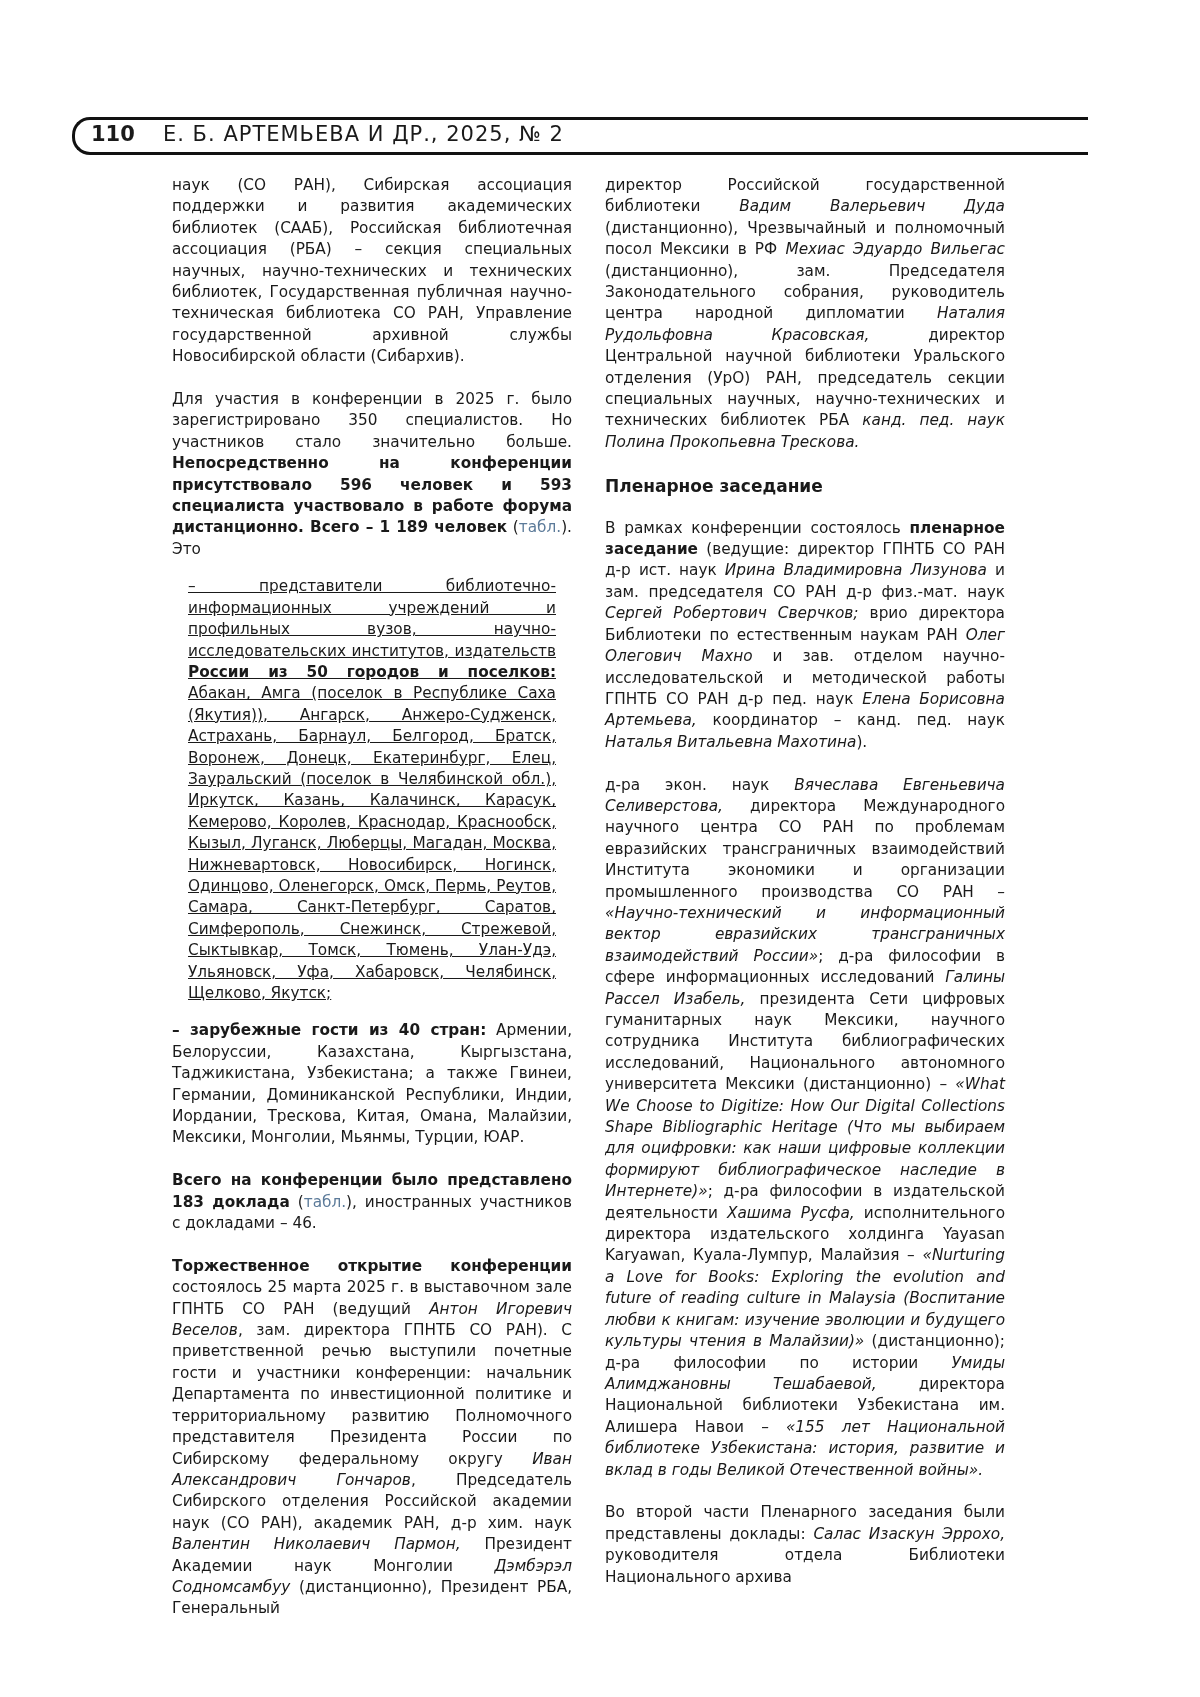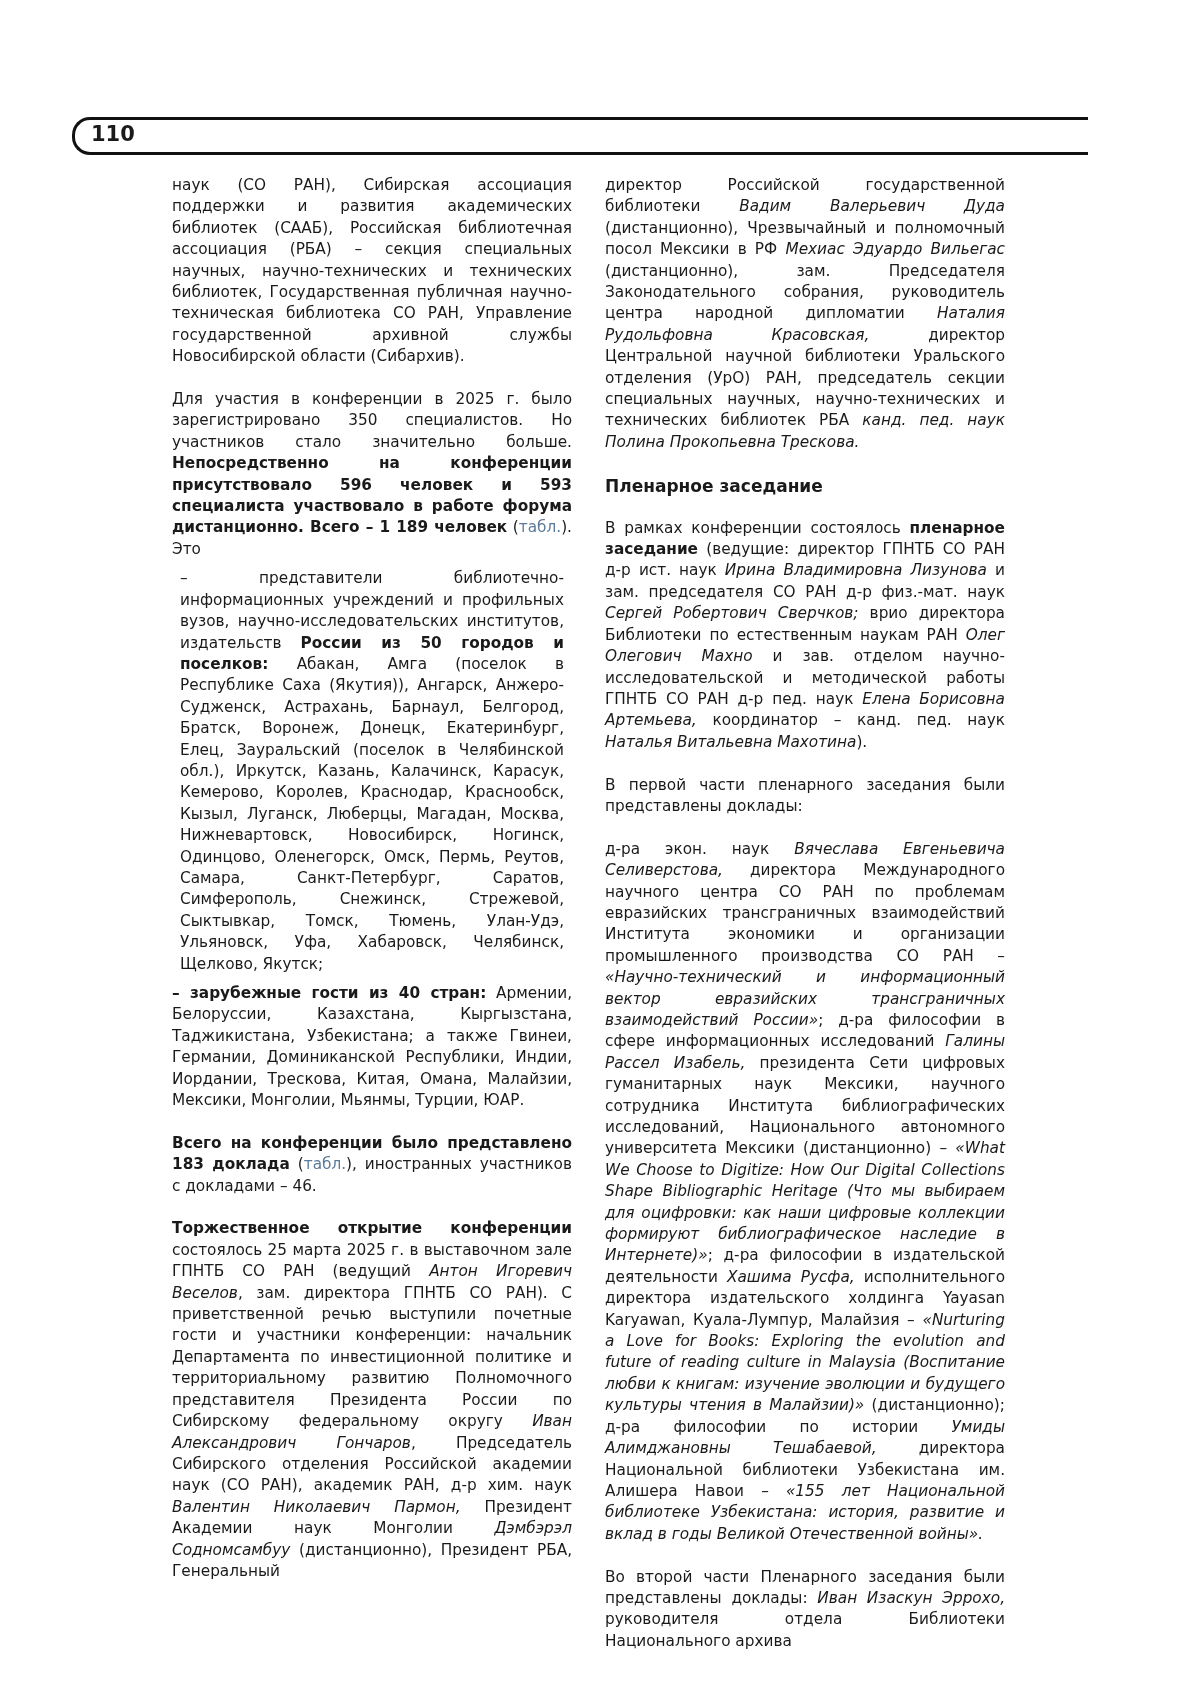--- a/index.html
+++ b/index.html
@@ -14,27 +14,28 @@
                            font-family: "DejaVu Sans", sans-serif; }
   .col { position: absolute; top: 175px; font-size: 15.3px; line-height: 21.4px; }
   .col.left { left: 172px; width: 400px; }
   .col.right { left: 605px; width: 400px; }
   p { margin: 0 0 21.4px 0; text-align: justify; }
   .tight { margin-bottom: 1px; }
   h2 { font-size: 17px; font-weight: bold; margin: 21px 0 21px 0; line-height: 22px; }
   .link { color: #5b7a99; }
   i { font-style: italic; }
   b { font-weight: bold; }
-  .dash-item { margin: 8px; text-align: justify; }
+  .dash-item { margin: 16px; text-align: justify; text-decoration: underline; }
 </style>
 </head>
 <body>
 
 <div class="header">
   <span class="page-num">110</span>
+  <span class="running-title">Е. Б. АРТЕМЬЕВА И ДР., 2025, № 2</span>
 </div>
 
 <div class="col left">
   <p>наук (СО РАН), Сибирская ассоциация поддержки и развития академических библиотек (СААБ), Российская библиотечная ассоциация (РБА) – секция специальных научных, научно-технических и технических библиотек, Государственная публичная научно-техническая библиотека СО РАН, Управление государственной архивной службы Новосибирской области (Сибархив).</p>
 
 
   <p class="tight"><span>Для участия в конференции в 2025 г. было зарегистрировано 350 специалистов. Но участников стало значительно больше. </span><b>Непосредственно на конференции присутствовало 596 человек и 593 специалиста участвовало в работе форума дистанционно. Всего – 1 189 человек</b><span> (</span><span class="link">табл.</span><span>). Это</span></p>
 
   <p class="dash-item"><span>– представители библиотечно-информационных учреждений и профильных вузов, научно-исследовательских институтов, издательств </span><b>России из 50 городов и поселков:</b><span> Абакан, Амга (поселок в Республике Саха (Якутия)), Ангарск, Анжеро-Судженск, Астрахань, Барнаул, Белгород, Братск, Воронеж, Донецк, Екатеринбург, Елец, Зауральский (поселок в Челябинской обл.), Иркутск, Казань, Калачинск, Карасук, Кемерово, Королев, Краснодар, Краснообск, Кызыл, Луганск, Люберцы, Магадан, Москва, Нижневартовск, Новосибирск, Ногинск, Одинцово, Оленегорск, Омск, Пермь, Реутов, Самара, Санкт-Петербург, Саратов, Симферополь, Снежинск, Стрежевой, Сыктывкар, Томск, Тюмень, Улан-Удэ, Ульяновск, Уфа, Хабаровск, Челябинск, Щелково, Якутск;</span></p>
 
@@ -45,18 +46,17 @@
   <p><b>Торжественное открытие конференции</b><span> состоялось 25 марта 2025 г. в выставочном зале ГПНТБ СО РАН (ведущий </span><i>Антон Игоревич Веселов</i><span>, зам. директора ГПНТБ СО РАН). С приветственной речью выступили  почетные гости и участники конференции: начальник Департамента по инвестиционной политике и территориальному развитию Полномочного представителя Президента России по Сибирскому федеральному округу </span><i>Иван Александрович Гончаров</i><span>, Председатель Сибирского отделения Российской академии наук (СО РАН), академик РАН, д-р хим. наук </span><i>Валентин Николаевич Пармон,</i><span> Президент Академии наук Монголии </span><i>Дэмбэрэл Содномсамбуу</i><span> (дистанционно), Президент РБА, Генеральный</span></p>
 </div>
 
 <div class="col right">
   <p><span>директор Российской государственной библиотеки </span><i>Вадим Валерьевич Дуда</i><span> (дистанционно), Чрезвычайный и полномочный посол Мексики в РФ </span><i>Мехиас Эдуардо Вильегас</i><span> (дистанционно), зам. Председателя Законодательного собрания, руководитель центра народной дипломатии </span><i>Наталия Рудольфовна Красовская,</i><span> директор Центральной научной библиотеки Уральского отделения (УрО) РАН, председатель секции специальных научных, научно-технических и технических библиотек РБА </span><i>канд. пед. наук Полина Прокопьевна Трескова.</i></p>
 
   <h2>Пленарное заседание</h2>
 
   <p><span>В рамках конференции состоялось </span><b>пленарное заседание</b><span> (ведущие: директор ГПНТБ СО РАН д-р ист. наук </span><i>Ирина Владимировна Лизунова</i><span> и зам. председателя СО РАН д-р физ.-мат. наук </span><i>Сергей Робертович Сверчков;</i><span> врио директора Библиотеки по естественным наукам РАН </span><i>Олег Олегович Махно</i><span> и зав. отделом научно-исследовательской и методической работы ГПНТБ СО РАН д-р пед. наук </span><i>Елена Борисовна Артемьева,</i><span> координатор – канд. пед. наук </span><i>Наталья Витальевна Махотина</i><span>).</span></p>
 
-  <p>В первой части пленарного заседания были представлены доклады:</p>
 
   <p><span>д-ра экон. наук </span><i>Вячеслава Евгеньевича Селиверстова,</i><span> директора Международного научного центра СО РАН по проблемам евразийских трансграничных взаимодействий Института экономики и организации промышленного производства СО РАН – </span><i>«Научно-технический и информационный вектор евразийских трансграничных взаимодействий России»</i><span>; д-ра философии в сфере информационных исследований </span><i>Галины Рассел Изабель,</i><span> президента Сети цифровых гуманитарных наук Мексики, научного сотрудника Института библиографических исследований, Национального автономного университета Мексики (дистанционно) – </span><i>«What We Choose to Digitize: How Our Digital Collections Shape Bibliographic Heritage (Что мы выбираем для оцифровки: как наши цифровые коллекции формируют библиографическое наследие в Интернете)»</i><span>; д-ра философии в издательской деятельности </span><i>Хашима Русфа,</i><span> исполнительного директора издательского холдинга Yayasan Karyawan, Куала-Лумпур, Малайзия – </span><i>«Nurturing a Love for Books: Exploring the evolution and future of reading culture in Malaysia (Воспитание любви к книгам: изучение эволюции и будущего культуры чтения в Малайзии)»</i><span> (дистанционно); д-ра философии по истории </span><i>Умиды Алимджановны Тешабаевой,</i><span> директора Национальной библиотеки Узбекистана им. Алишера Навои – </span><i>«155 лет Национальной библиотеке Узбекистана: история, развитие и вклад в годы Великой Отечественной войны».</i></p>
 
-  <p><span>Во второй части Пленарного заседания были представлены доклады: </span><i>Иван Изаскун Эррохо,</i><span> руководителя отдела Библиотеки Национального архива</span></p>
+  <p><span>Во второй части Пленарного заседания были представлены доклады: </span><i>Салас Изаскун Эррохо,</i><span> руководителя отдела Библиотеки Национального архива</span></p>
 </div>
 
 </body></html>

